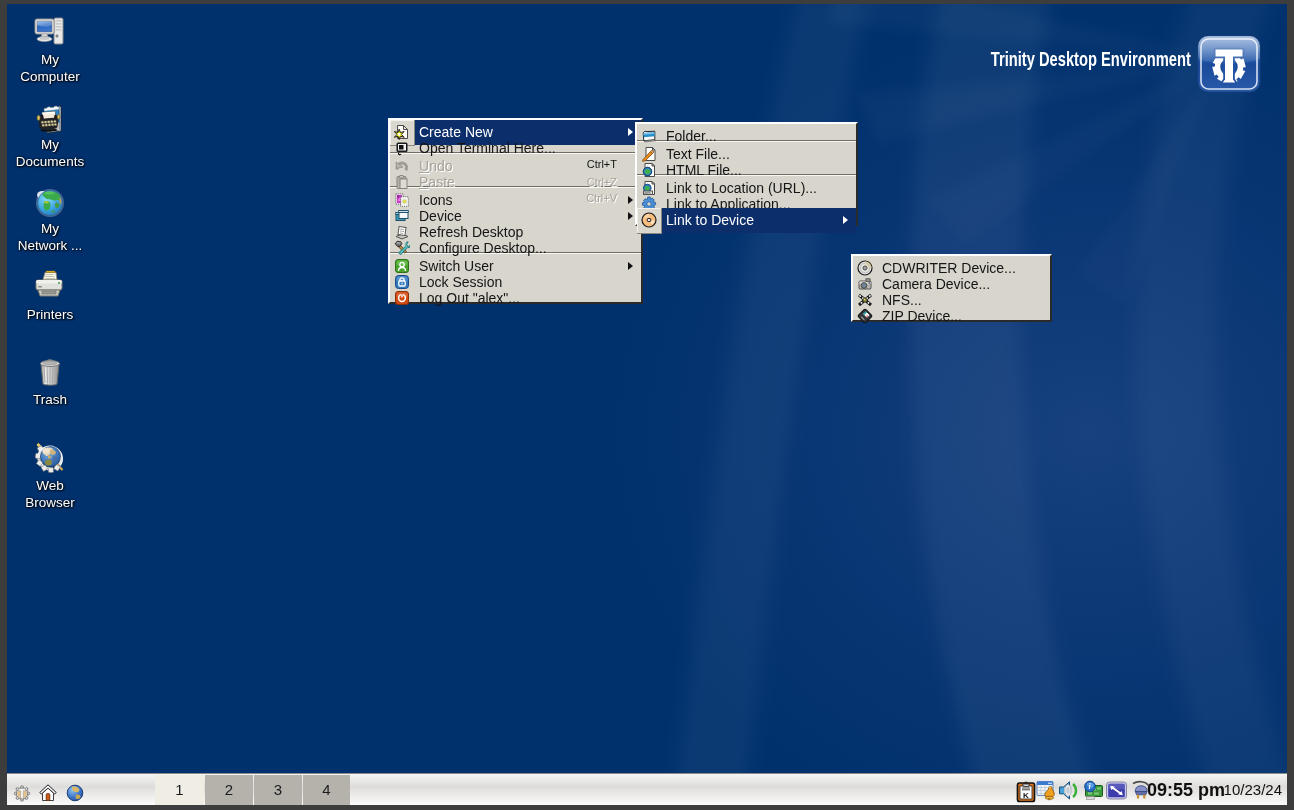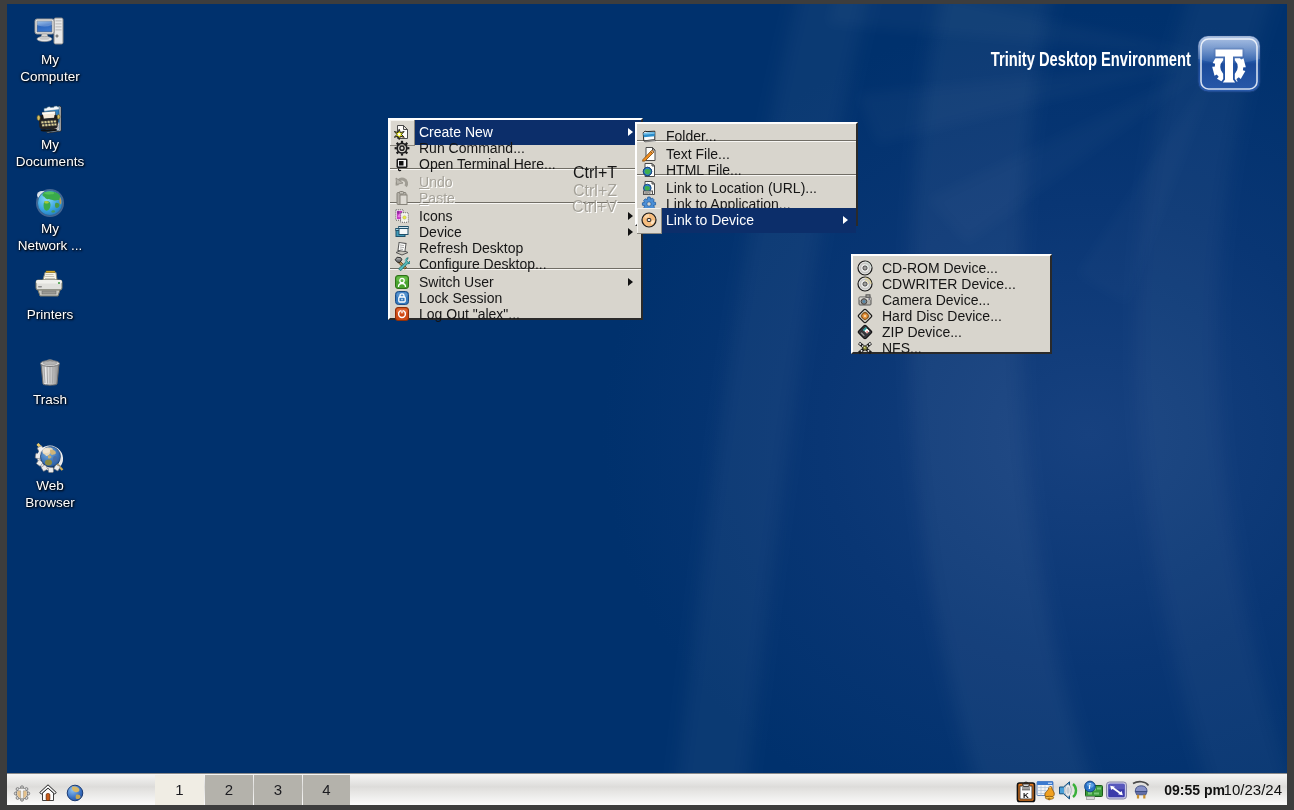--- a/index.html
+++ b/index.html
@@ -4,33 +4,33 @@
 <style>
   html,body{margin:0;padding:0;}
   body{width:1294px;height:810px;background:#3d3d3d;font-family:"Liberation Sans",sans-serif;overflow:hidden;position:relative;}
   #desk{position:absolute;left:7px;top:4px;width:1280px;height:801px;overflow:hidden;}
   #wall{position:absolute;left:0;top:0;width:1280px;height:769px;}
   .dlabel{position:absolute;color:#fff;font-size:13.5px;line-height:17px;text-align:center;width:110px;text-shadow:1px 1px 2px #000,0 0 3px #000;}
   .menu{position:absolute;background:#d8d5cd;border-top:2px solid #fefefe;border-left:2px solid #fefefe;border-right:2px solid #2a2a2a;border-bottom:2px solid #2a2a2a;}
   .mi{position:relative;height:16px;}
   .mi .ic{position:absolute;left:4px;top:4px;width:16px;height:16px;}
   .mi .tx{position:absolute;left:29px;top:0;line-height:25px;font-size:14px;color:#151515;white-space:nowrap;}
-  .mi .sc{position:absolute;right:24px;top:8px;line-height:25px;font-size:16px;color:#151515;}
+  .mi .sc{position:absolute;right:24px;top:16px;line-height:25px;font-size:11px;color:#151515;}
   .mi.dis .tx,.mi.dis .sc{color:#a5a299;text-shadow:1px 1px 0 #fff;}
   .sep{height:0;border-top:1px solid #716e66;border-bottom:1px solid #f8f7f4;}
   .arrow{position:absolute;right:8px;top:8px;width:0;height:0;border-left:5px solid #111;border-top:4.5px solid transparent;border-bottom:4.5px solid transparent;}
   .hi .arrow{border-left-color:#fff;}
   .hirow{position:absolute;left:24px;right:0;top:0;height:25px;background:#0c2e6a;}
   .hi .tx{color:#fff;z-index:2;}
   .hi .icbox{position:absolute;left:0px;top:0;width:24px;height:25px;background:#dad7cf;border-right:1px solid #8a877f;border-bottom:1px solid #8a877f;box-shadow:inset 1px 1px 0 #f3f2ee;}
   .mi .tx u{text-decoration:underline;}
   #taskbar{position:absolute;left:0;top:769px;width:1280px;height:32px;background:linear-gradient(#f6f6f5 0%,#dddcda 40%,#e6e5e3 55%,#fdfdfd 100%);border-top:1px solid #8a8a8a;}
   .pbtn{position:absolute;top:1px;height:31px;width:48px;text-align:center;line-height:30px;font-size:15px;color:#1c1c20;background:#b4b2ab;}
   .pbtn.act{background:#f0ede4;}
-  #clock{position:absolute;right:62px;top:0;height:24px;line-height:32px;font-size:14px;font-weight:bold;color:#101010;}
+  #clock{position:absolute;right:62px;top:0;height:24px;line-height:32px;font-size:18px;font-weight:bold;color:#101010;}
   #date{position:absolute;right:5px;top:0;height:31px;line-height:32px;font-size:15px;color:#101010;}
   #title{position:absolute;right:96px;top:43px;color:#fff;font-size:21px;font-weight:bold;transform:scaleX(0.70);transform-origin:100% 50%;white-space:nowrap;}
 </style>
 </head>
 <body>
 <div id="desk">
 <svg id="wall" width="1280" height="769" viewBox="0 0 1280 769">
   <defs>
     <radialGradient id="bgrad" cx="0.845" cy="0.56" r="0.38" gradientTransform="translate(0.845,0.56) scale(1,1.45) translate(-0.845,-0.56)">
       <stop offset="0" stop-color="#17417f"></stop>
@@ -219,41 +219,20 @@
               <g transform="translate(5.2,10.4)">
                 <path d="M0,-5.2 L1.2,-1.8 L4.9,-2.9 L2.2,0 L4.9,2.9 L1.2,1.8 L0,5.2 L-1.2,1.8 L-4.9,2.9 L-2.2,0 L-4.9,-2.9 L-1.2,-1.8 Z" fill="#f5f50a" stroke="#222" stroke-width="1"></path>
                 <circle r="1.4" fill="#ffffff"></circle>
               </g>
             </svg></span>
           <span class="tx">Create New</span>
           <div class="arrow"></div>
         </div>
         <div class="mi">
           <span class="ic"><svg width="16" height="16" viewBox="0 0 16 16">
-              <g transform="translate(8,8.2)">
-                <g fill="none" stroke="#1c1c1c" stroke-width="1.7">
-                  <circle r="4.8"></circle>
-                </g>
-                <g stroke="#1c1c1c" stroke-width="2.2">
-                  <line x1="0" y1="-5.2" x2="0" y2="-7.4"></line>
-                  <line x1="0" y1="5.2" x2="0" y2="7.4"></line>
-                  <line x1="-5.2" y1="0" x2="-7.4" y2="0"></line>
-                  <line x1="5.2" y1="0" x2="7.4" y2="0"></line>
-                  <line x1="-3.7" y1="-3.7" x2="-5.3" y2="-5.3"></line>
-                  <line x1="3.7" y1="3.7" x2="5.3" y2="5.3"></line>
-                  <line x1="-3.7" y1="3.7" x2="-5.3" y2="5.3"></line>
-                  <line x1="3.7" y1="-3.7" x2="5.3" y2="-5.3"></line>
-                </g>
-                <circle r="2.1" fill="none" stroke="#1c1c1c" stroke-width="1.4"></circle>
-              </g>
-            </svg></span>
-          <span class="tx">Run Command...</span>
-        </div>
-        <div class="mi">
-          <span class="ic"><svg width="16" height="16" viewBox="0 0 16 16">
               <rect x="2.5" y="2.5" width="11" height="9.5" rx="1.5" fill="#1a1a1a"></rect>
               <rect x="4" y="4" width="8" height="6.5" fill="#f2f2f2"></rect>
               <rect x="5" y="5" width="4.5" height="4.5" fill="#111"></rect>
               <path d="M5 12.5 C3.5 14.5 6 15.2 7 14.2" fill="none" stroke="#111" stroke-width="1.2"></path>
             </svg></span>
           <span class="tx">Open Terminal Here...</span>
           <span class="sc">Ctrl+T</span>
         </div>
         <div class="sep"></div>
         <div class="mi dis">
@@ -411,84 +390,64 @@
               <ellipse cx="8" cy="7.9" rx="1.5" ry="1" fill="#ffffff"></ellipse>
             </svg></span>
           <span class="tx">Link to Device</span>
           <div class="arrow"></div>
         </div>
       </div>
       <div class="menu" id="m3" style="left:844px;top:250px;width:197px;">
         <div class="mi">
           <span class="ic"><svg width="16" height="16" viewBox="0 0 16 16">
               <circle cx="8" cy="8" r="7" fill="#e8e8e6" stroke="#1a1a1a" stroke-width="1.2"></circle>
-              <path d="M8 1.2 A6.8 6.8 0 0 1 14.8 8 L11 8 A3 3 0 0 0 8 5 Z" fill="#cfe2d8" opacity="0.55"></path>
-              <circle cx="8" cy="8" r="4.7" fill="none" stroke="#c6c6c4" stroke-width="1.6"></circle>
-              <circle cx="8" cy="8" r="2" fill="#f6f6f4" stroke="#333" stroke-width="1"></circle>
-              <circle cx="8" cy="8" r="0.8" fill="#333"></circle>
-            </svg></span>
-          <span class="tx">CD-ROM Device...</span>
-        </div>
-        <div class="mi">
-          <span class="ic"><svg width="16" height="16" viewBox="0 0 16 16">
-              <circle cx="8" cy="8" r="7" fill="#e8e8e6" stroke="#1a1a1a" stroke-width="1.2"></circle>
               <path d="M8 1.2 A6.8 6.8 0 0 1 14.8 8 L11 8 A3 3 0 0 0 8 5 Z" fill="#e8d070" opacity="0.55"></path>
               <circle cx="8" cy="8" r="4.7" fill="none" stroke="#c6c6c4" stroke-width="1.6"></circle>
               <circle cx="8" cy="8" r="2" fill="#f6f6f4" stroke="#333" stroke-width="1"></circle>
               <circle cx="8" cy="8" r="0.8" fill="#333"></circle>
             </svg></span>
           <span class="tx">CDWRITER Device...</span>
         </div>
         <div class="mi">
           <span class="ic"><svg width="16" height="16" viewBox="0 0 16 16">
               <rect x="2" y="5" width="12" height="8" rx="1" fill="#b8b6b0" stroke="#555"></rect>
               <rect x="2.5" y="5.5" width="11" height="2.5" fill="#d8d6d0"></rect>
               <rect x="9" y="2.8" width="4" height="2.5" fill="#a8a6a0" stroke="#555"></rect>
               <circle cx="7" cy="9.5" r="2.8" fill="#888" stroke="#444"></circle>
               <circle cx="7" cy="9.5" r="1.5" fill="#5588aa"></circle>
               <circle cx="12.2" cy="7" r="0.8" fill="#335"></circle>
             </svg></span>
           <span class="tx">Camera Device...</span>
-        </div>
-        <div class="mi">
-          <span class="ic"><svg width="16" height="16" viewBox="0 0 16 16">
-              <g transform="rotate(45 8 8)">
-                <rect x="2.8" y="2.8" width="10.4" height="10.4" rx="1.7" fill="#c9c6bd" stroke="#111" stroke-width="1.1"></rect>
-                <circle cx="8" cy="8" r="3.2" fill="#e8923a" stroke="#7a4a10"></circle>
-                <circle cx="8" cy="8" r="1.2" fill="#f8d8a8"></circle>
-              </g>
-            </svg></span>
-          <span class="tx">Hard Disc Device...</span>
-        </div>
-        <div class="mi">
-          <span class="ic"><svg width="16" height="16" viewBox="0 0 16 16">
-              <g transform="rotate(45 8 8)">
-                <rect x="2.8" y="2.8" width="10.4" height="10.4" rx="1.7" fill="#3a3a40" stroke="#111" stroke-width="1.1"></rect>
-                <rect x="5" y="3.8" width="6" height="4.4" fill="#fdfdfd" stroke="#111" stroke-width="0.7"></rect>
-                <rect x="5" y="3.8" width="1.8" height="4.4" fill="#2a9a9a"></rect>
-                <circle cx="9.5" cy="6.5" r="0.8" fill="#e03030"></circle>
-                <rect x="5.5" y="10" width="5" height="2.4" fill="#888" stroke="#111" stroke-width="0.6"></rect>
-              </g>
-            </svg></span>
-          <span class="tx">ZIP Device...</span>
         </div>
         <div class="mi">
           <span class="ic"><svg width="16" height="16" viewBox="0 0 16 16">
               <g stroke="#1a1a1a" stroke-width="3">
                 <line x1="2" y1="3" x2="14" y2="13"></line>
                 <line x1="14" y1="3" x2="2" y2="13"></line>
               </g>
               <g stroke="#f4f4f4" stroke-width="1.6" stroke-dasharray="1.8 1.8">
                 <line x1="2.5" y1="3.4" x2="13.5" y2="12.6"></line>
                 <line x1="13.5" y1="3.4" x2="2.5" y2="12.6"></line>
               </g>
               <circle cx="8" cy="8" r="2" fill="#9a9a40" stroke="#3a3a1a" stroke-width="0.8"></circle>
               <circle cx="7.4" cy="7.4" r="0.7" fill="#d8d88a"></circle>
             </svg></span>
           <span class="tx">NFS...</span>
+        </div>
+        <div class="mi">
+          <span class="ic"><svg width="16" height="16" viewBox="0 0 16 16">
+              <g transform="rotate(45 8 8)">
+                <rect x="2.8" y="2.8" width="10.4" height="10.4" rx="1.7" fill="#3a3a40" stroke="#111" stroke-width="1.1"></rect>
+                <rect x="5" y="3.8" width="6" height="4.4" fill="#fdfdfd" stroke="#111" stroke-width="0.7"></rect>
+                <rect x="5" y="3.8" width="1.8" height="4.4" fill="#2a9a9a"></rect>
+                <circle cx="9.5" cy="6.5" r="0.8" fill="#e03030"></circle>
+                <rect x="5.5" y="10" width="5" height="2.4" fill="#888" stroke="#111" stroke-width="0.6"></rect>
+              </g>
+            </svg></span>
+          <span class="tx">ZIP Device...</span>
         </div>
       </div>
     </div>
 <div id="taskbar">
   <div class="pbtn act" style="left:148px;width:49px;">1</div>
   <div class="pbtn" style="left:198px;">2</div>
   <div class="pbtn" style="left:247px;">3</div>
   <div class="pbtn" style="left:296px;width:47px;">4</div>
   <div id="clock">09:55 pm</div>
   <div id="date">10/23/24</div>

